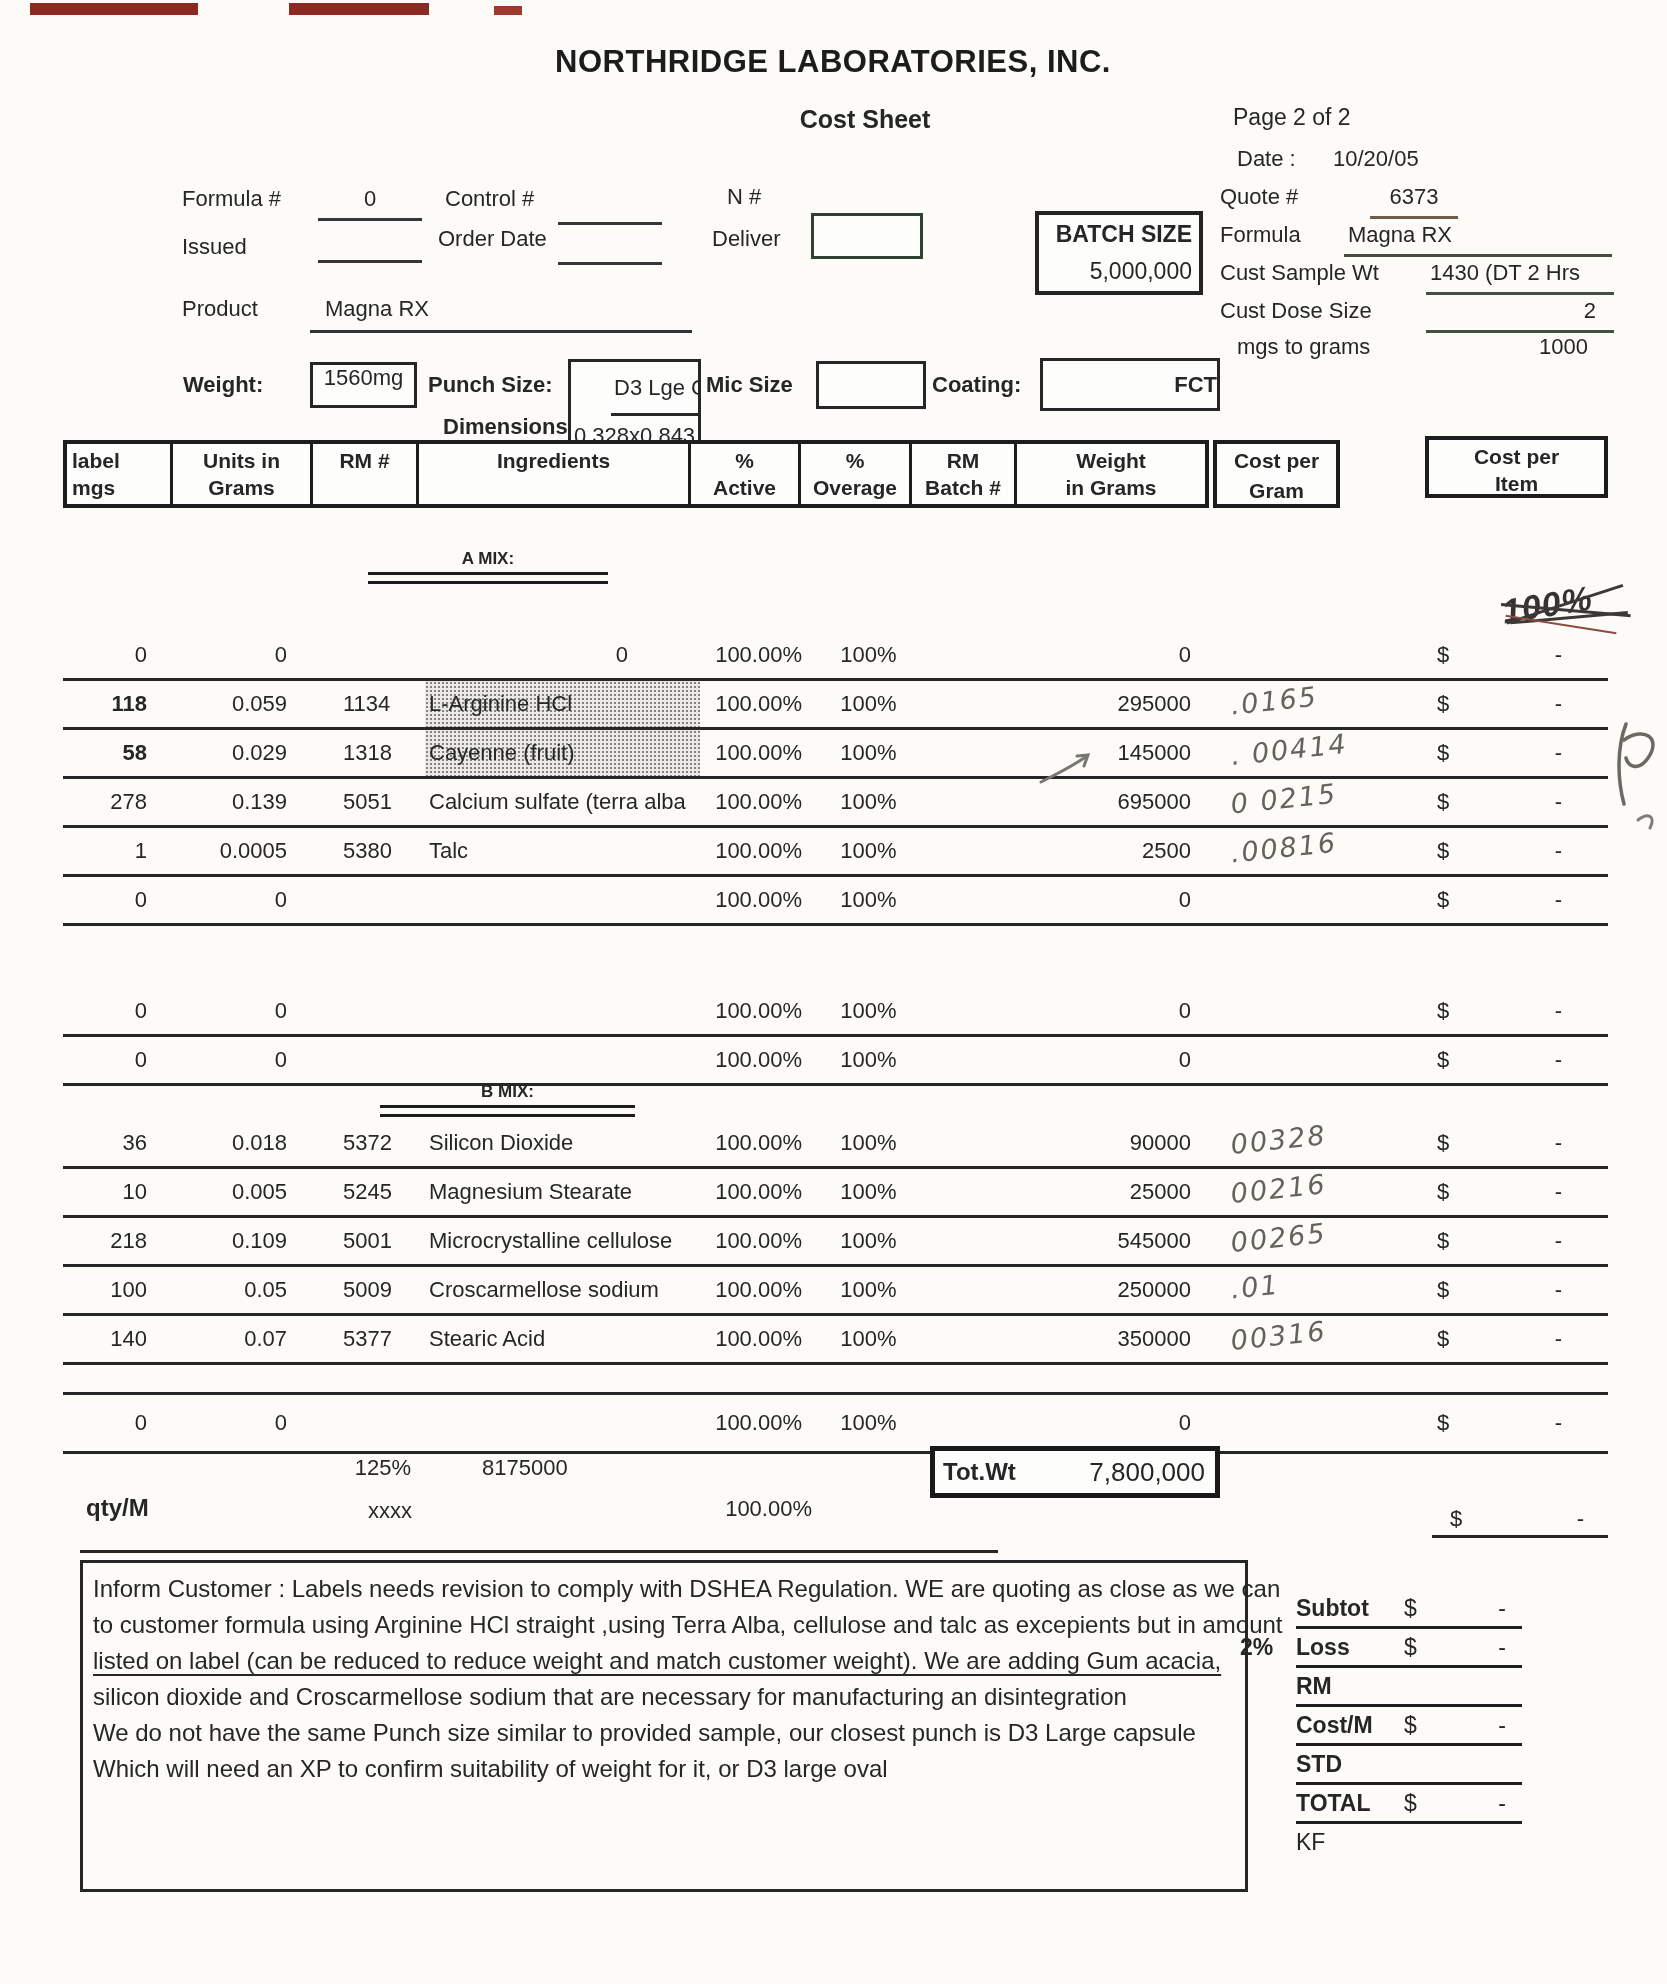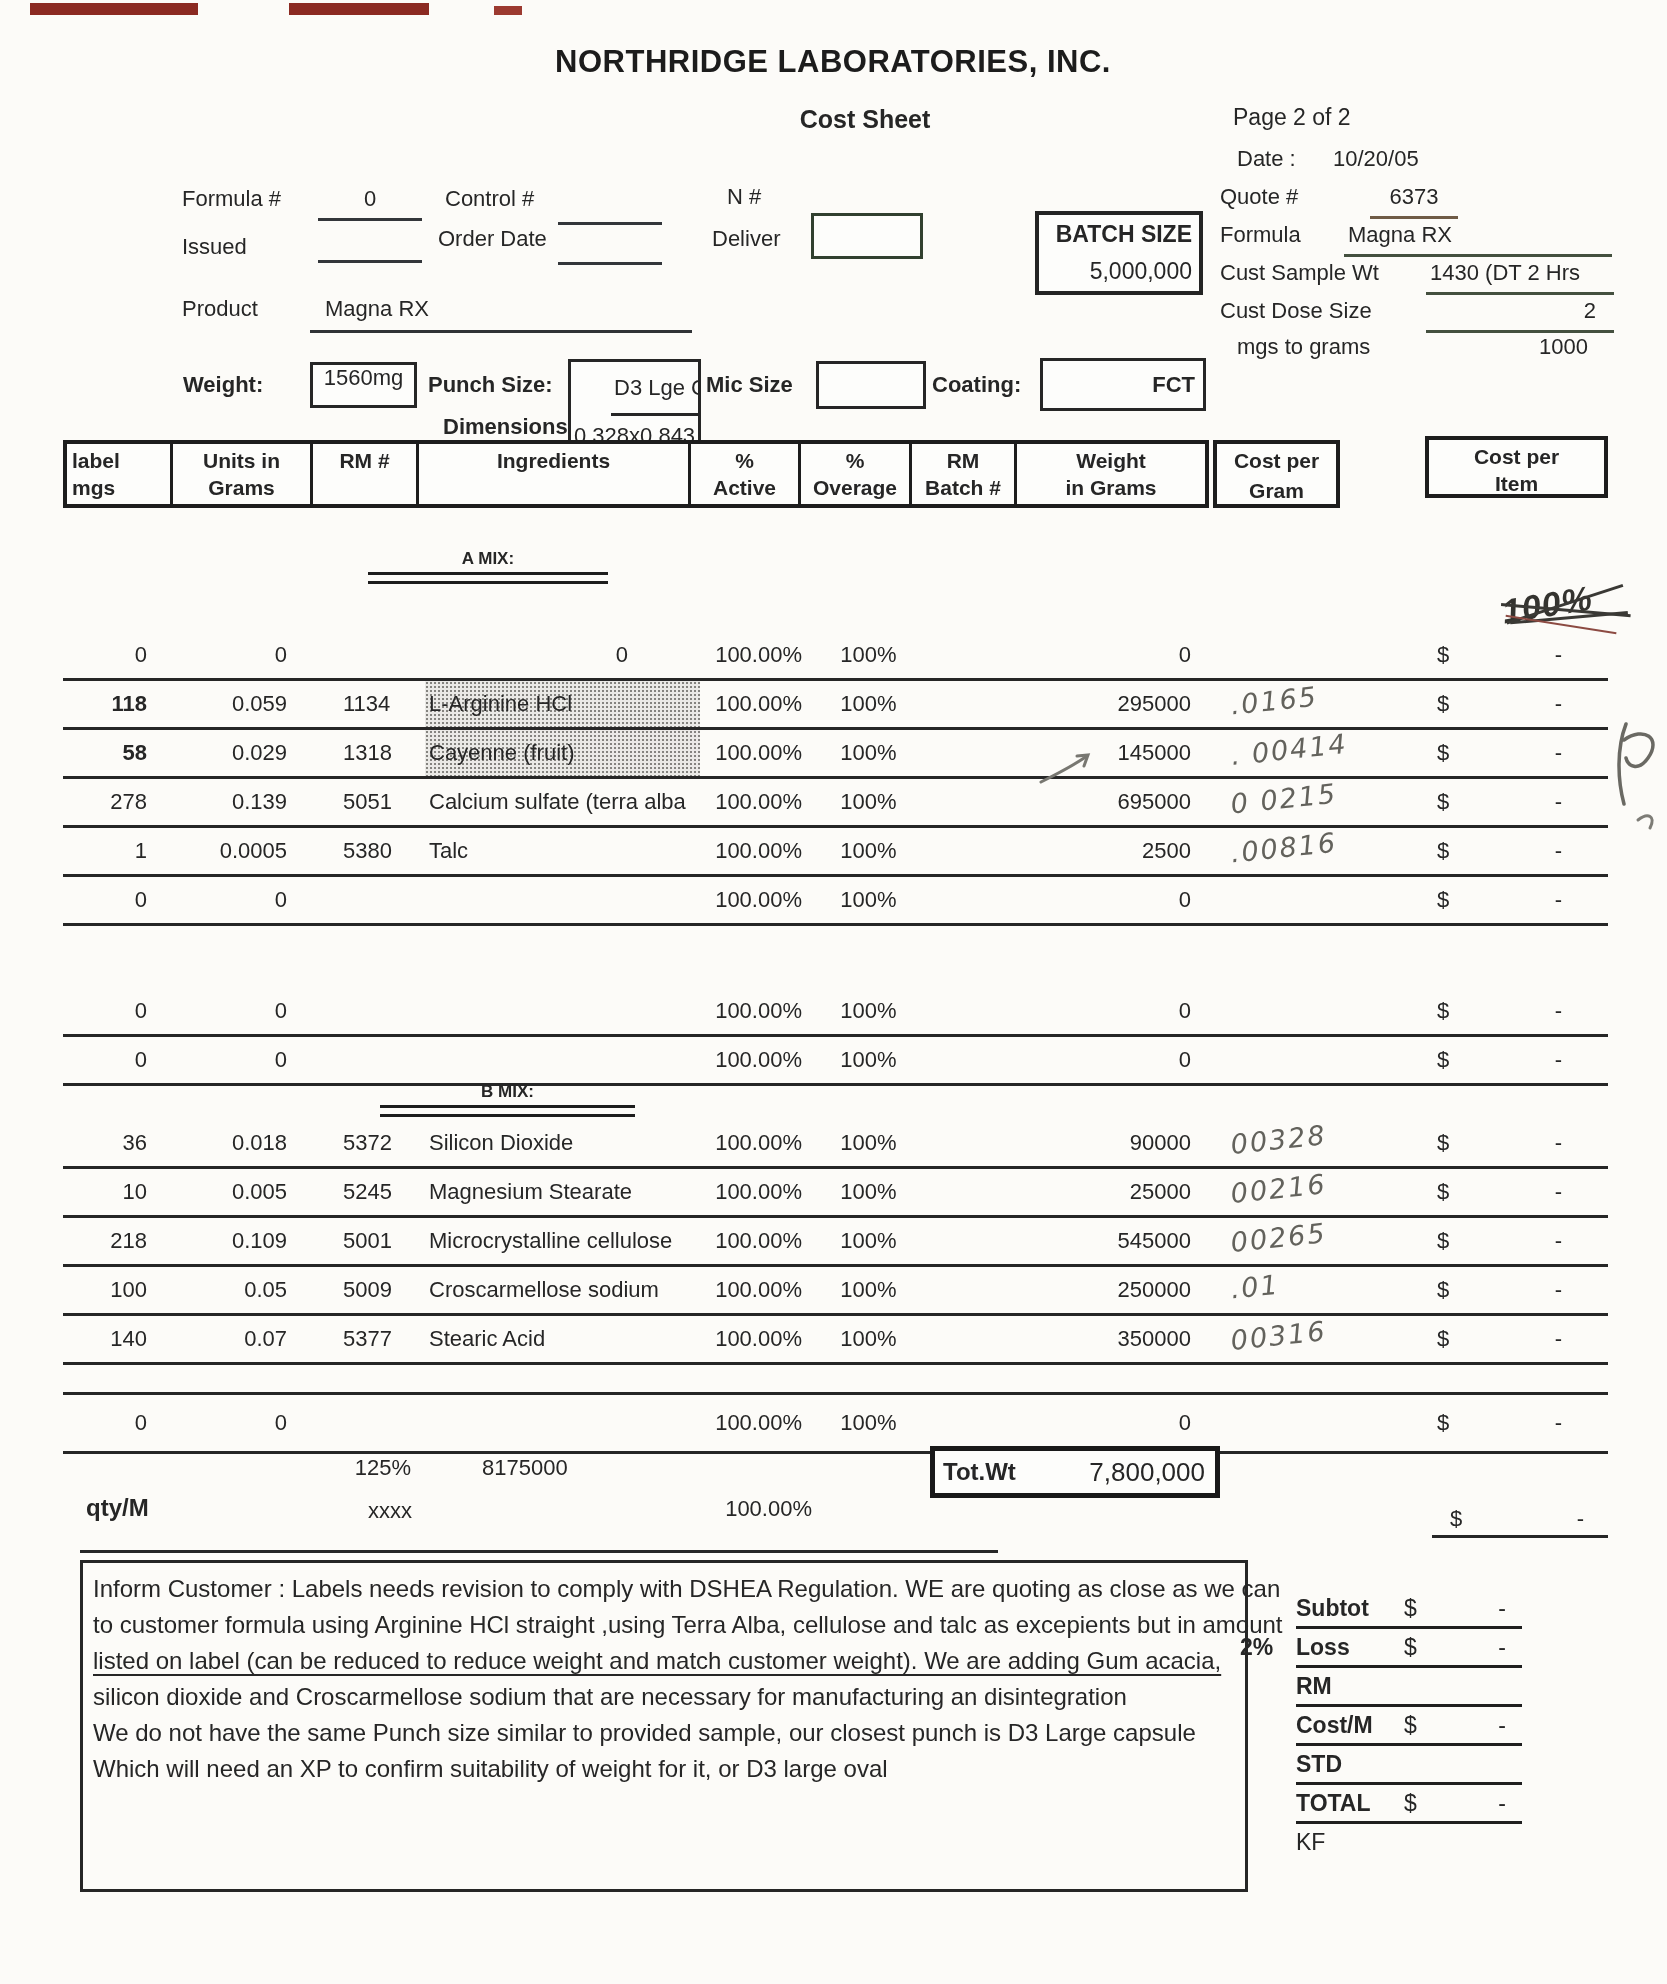--- a/index.html
+++ b/index.html
@@ -24,21 +24,21 @@
   .batch-box{left:1035px;top:211px;width:168px;height:84px;border:4px solid #242424;box-sizing:border-box;
              display:flex;flex-direction:column;justify-content:space-between;padding:6px 7px;text-align:right;background:#fdfdfb;}
   .batch-box .lab{font-weight:bold;font-size:23px;}
   .batch-box .val{font-size:23px;}
 
   .weight-box{left:310px;top:362px;width:107px;height:46px;display:flex;align-items:flex-start;justify-content:center;}
   .punch-box{left:568px;top:359px;width:133px;height:90px;padding:0;}
   .punch-top{height:54px;border-bottom:3px solid #262626;display:flex;align-items:center;padding-left:3px;overflow:hidden;white-space:nowrap;box-sizing:border-box;margin-left:40px;}
   .punch-bottom{height:40px;display:flex;align-items:center;padding-left:3px;}
   .mic-box{left:816px;top:361px;width:110px;height:48px;}
-  .coating-box{left:1040px;top:358px;width:166px;height:53px;display:flex;align-items:center;justify-content:flex-end;padding-right:8px;font-weight:bold;}
+  .coating-box{left:1040px;top:358px;width:180px;height:53px;display:flex;align-items:center;justify-content:flex-end;font-weight:bold;}
 
   
   .hdrbox{position:absolute;border:4px solid #1d1d1d;box-sizing:border-box;background:#fdfdfb;display:flex;}
   .hdr-main{left:63px;top:440px;width:1146px;height:68px;}
   .hdr-cpg{left:1213px;top:440px;width:127px;height:68px;}
   .hdr-item{left:1425px;top:436px;width:183px;height:62px;}
   .hcell{border-right:3px solid #1d1d1d;display:flex;flex-direction:column;justify-content:flex-start;
          padding-top:3px;text-align:center;font-weight:bold;font-size:21px;line-height:27px;box-sizing:border-box;height:100%;}
   .hcell.last{border-right:none;flex:1;}
   .hcell.left{text-align:left;padding-left:5px;}

